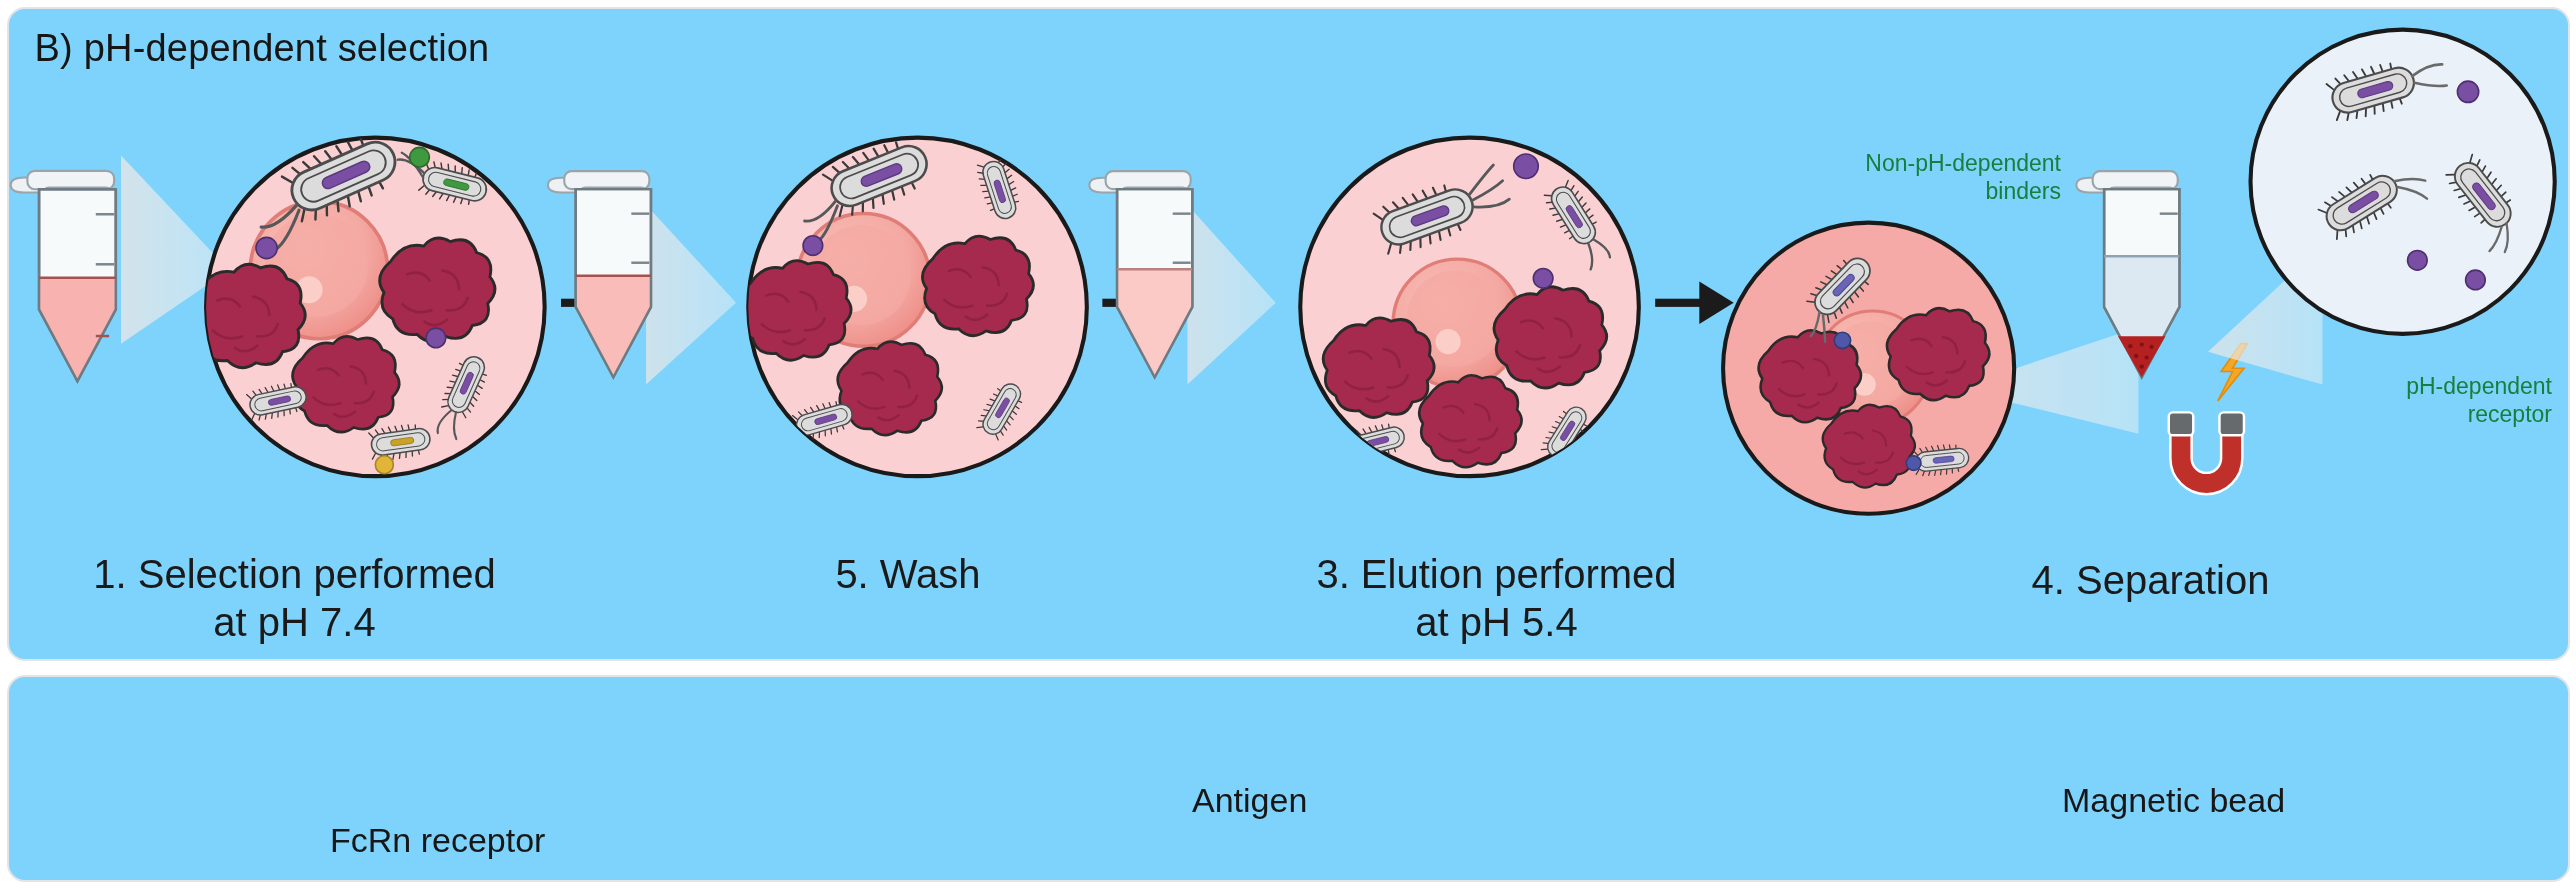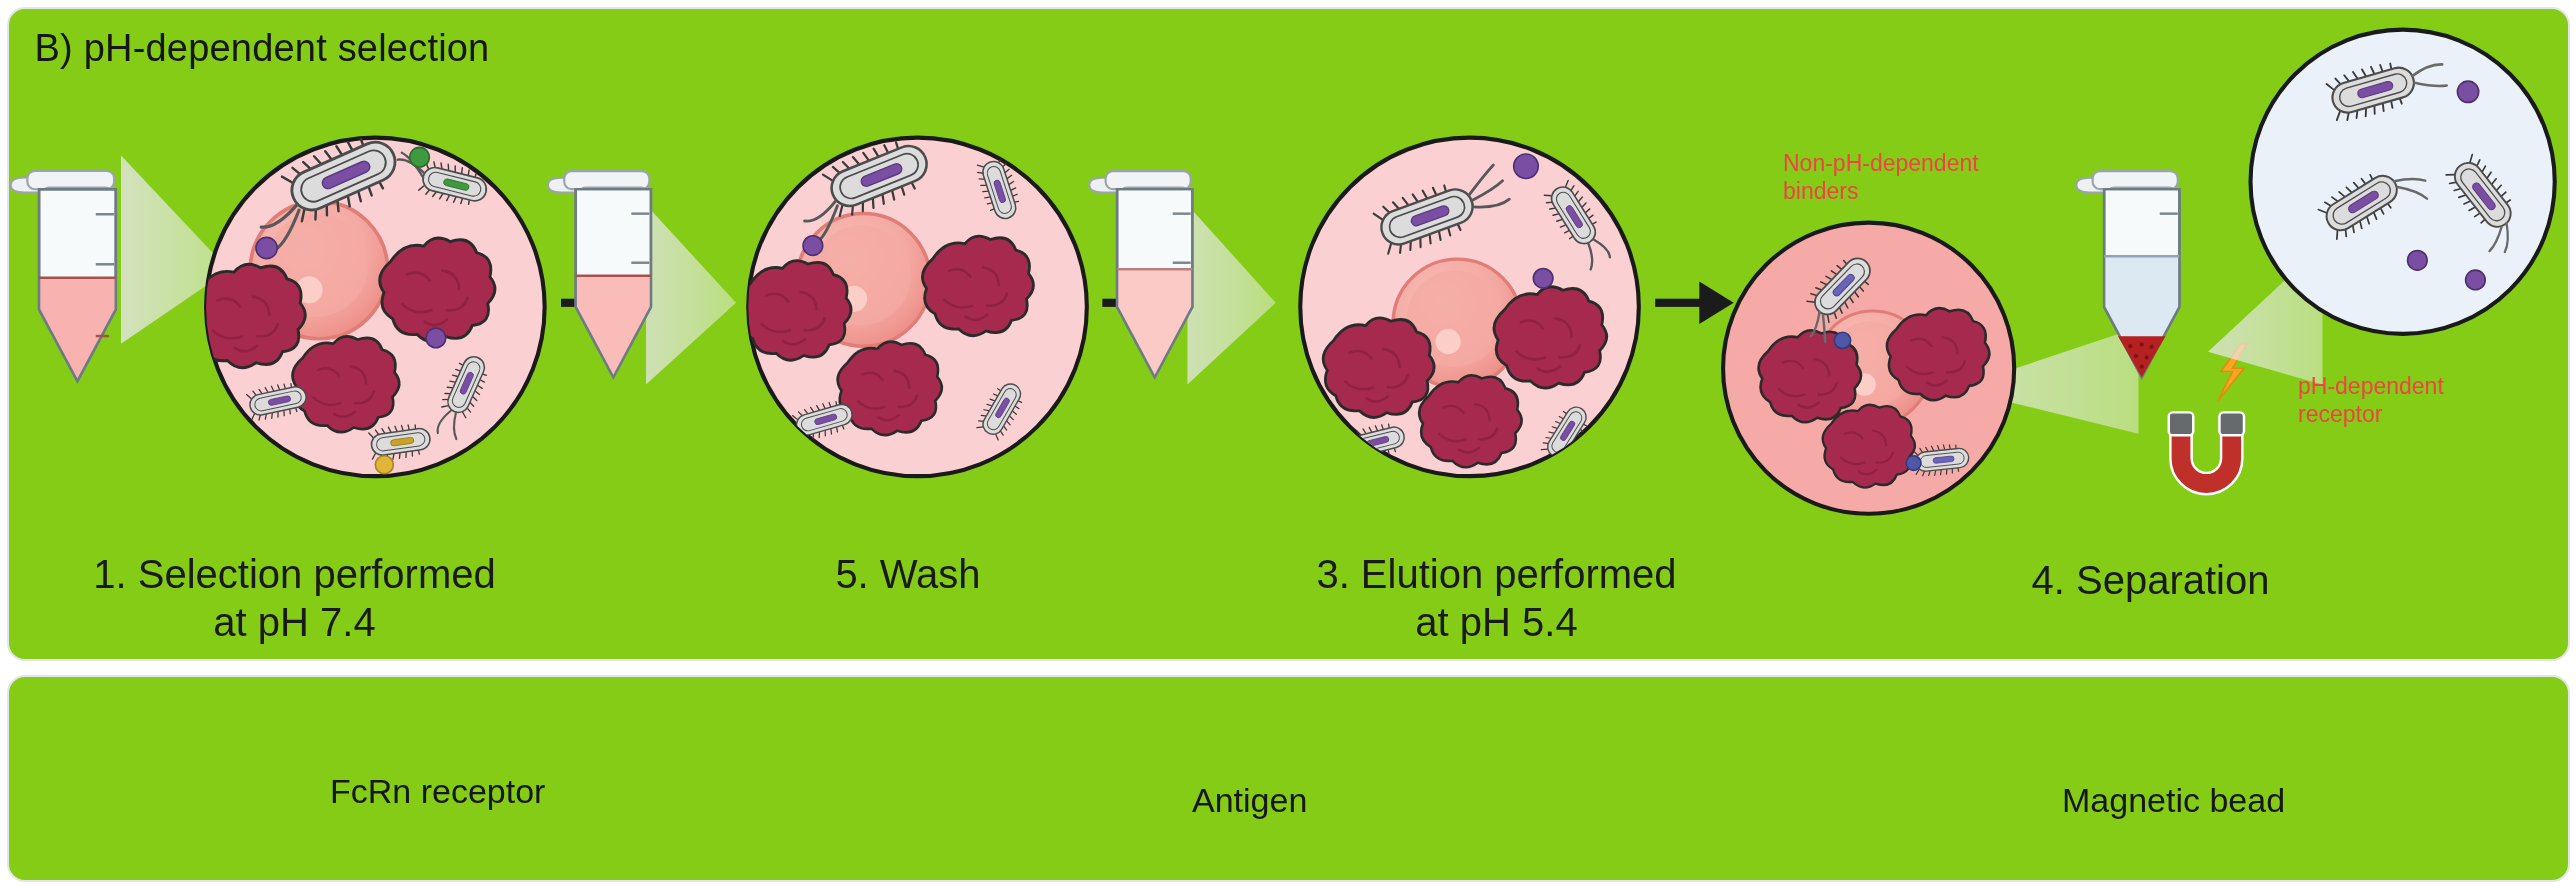--- a/index.html
+++ b/index.html
@@ -4,21 +4,21 @@
 <style>
   html,body{margin:0;padding:0;background:#ffffff;}
   body{
     width:2576px;height:891px;position:relative;overflow:hidden;
     font-family:"Liberation Sans", sans-serif;color:#1a1a1a;
   }
 
   
   .panel{
     position:absolute;
-    background:#84cc16;
+    background:#7dd3fc;
     border:2.5px solid #e2e4e6;
     border-radius:18px;
     box-sizing:border-box;
   }
   #panel-main{left:6.5px;top:6.5px;width:2563px;height:654px;}
   #panel-legend{left:6.5px;top:675px;width:2563px;height:207px;}
 
   .panel-title{
     position:absolute;left:26px;top:18px;
     font-size:38px;letter-spacing:0.2px;color:#161616;
@@ -30,22 +30,22 @@
 
   
   .step-caption{
     position:absolute;text-align:center;
     font-size:40px;line-height:1.20;color:#1a1a1a;
     white-space:pre-line;
   }
 
   
   .annot{
-    position:absolute;text-align:left;
-    font-size:23px;line-height:1.22;color:#ef4444;
+    position:absolute;text-align:right;
+    font-size:23px;line-height:1.22;color:#15803d;
     white-space:pre-line;
   }
 
   
   .legend-item{position:absolute;display:flex;align-items:center;}
   .legend-label{font-size:34px;color:#171717;white-space:nowrap;}
 
   svg{display:block;overflow:visible;}
 </style>
 </head>
@@ -533,21 +533,21 @@
 <div class="step-caption" style="left:1946px;top:556px;width:409px;">4. Separation</div>
 
 <div class="annot" style="left:1783px;top:149px;width:278px;">Non-pH-dependent
 binders</div>
 
 <div class="annot" style="left:2298px;top:372px;width:254px;">pH-dependent
 receptor</div>
 
 <div class="panel" id="panel-legend"></div>
 
-<div class="legend-item" style="left:330px;top:772px;">
+<div class="legend-item" style="left:330px;top:821px;">
   <span class="legend-label">FcRn receptor</span>
 </div>
 
 <div class="legend-item" style="left:1192px;top:781px;">
   <span class="legend-label">Antigen</span>
 </div>
 
 <div class="legend-item" style="left:2062px;top:781px;justify-content:center;">
   <span class="legend-label">Magnetic bead</span>
 </div>

